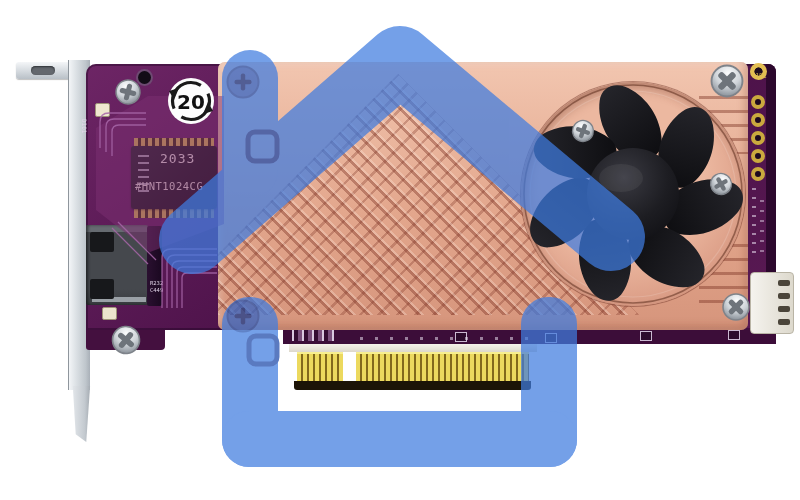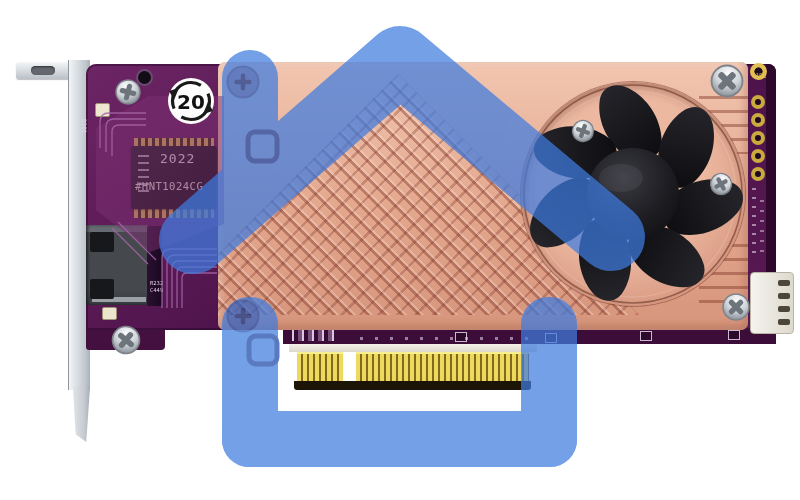--- a/index.html
+++ b/index.html
@@ -32,21 +32,21 @@
   <div class="a" style="left:90px;top:232px;width:24px;height:20px;background:#17181b;border-radius:2px;"></div>
   <div class="a" style="left:90px;top:279px;width:24px;height:20px;background:#17181b;border-radius:2px;"></div>
   <div class="a" style="left:147px;top:226px;width:15px;height:80px;background:linear-gradient(90deg,#2a1030,#1a0820);border-radius:2px;"></div>
 
   <div class="a" style="left:134px;top:138px;width:80px;height:10px;background:repeating-linear-gradient(90deg,#d9b84e 0 4px,#3a2c08 4px 7px);"></div>
   <div class="a" style="left:134px;top:207px;width:80px;height:11px;background:repeating-linear-gradient(90deg,#d9b84e 0 4px,#3a2c08 4px 7px);"></div>
   <div class="a" style="left:131px;top:146px;width:86px;height:63px;border-radius:3px;
               background:linear-gradient(135deg,#232228,#141317 60%,#0e0d11);box-shadow:0 1px 2px rgba(0,0,0,.5);"></div>
   <div class="a" style="left:138px;top:155px;width:11px;height:40px;
        background:repeating-linear-gradient(180deg,rgba(235,230,240,.85) 0 2px,transparent 2px 7px);opacity:.8;"></div>
-  <div class="txt" style="left:160px;top:151px;font-size:13px;letter-spacing:1px;color:#ece7df;">2022</div>
+  <div class="txt" style="left:160px;top:151px;font-size:13px;letter-spacing:1px;color:#ece7df;">2033</div>
   <div class="txt" style="left:135px;top:180px;font-size:10.5px;letter-spacing:.5px;color:#e6e0d6;">#HNT1024CG</div>
 
   <div class="a" style="left:138px;top:71px;width:13px;height:13px;border-radius:50%;background:#120c16;box-shadow:0 0 0 2px #6e4a72;"></div>
   <div class="a" style="left:95px;top:103px;width:13px;height:12px;background:#efe7cf;border:1px solid #9d9377;border-radius:2px;"></div>
   <div class="a" style="left:102px;top:307px;width:13px;height:11px;background:#ece4cd;border:1px solid #9d9377;border-radius:2px;"></div>
   <div class="txt" style="left:88px;top:119px;font-size:6px;color:#e3d6ea;transform:rotate(90deg);transform-origin:left top;">D101</div>
   <div class="txt" style="left:150px;top:280px;font-size:5.5px;color:#ddd0e4;">R232</div>
   <div class="txt" style="left:150px;top:287px;font-size:5.5px;color:#ddd0e4;">C449</div>
 
   <div class="a" style="left:289px;top:344px;width:248px;height:8px;background:linear-gradient(180deg,#f4f1e9,#ddd8cb);"></div>

